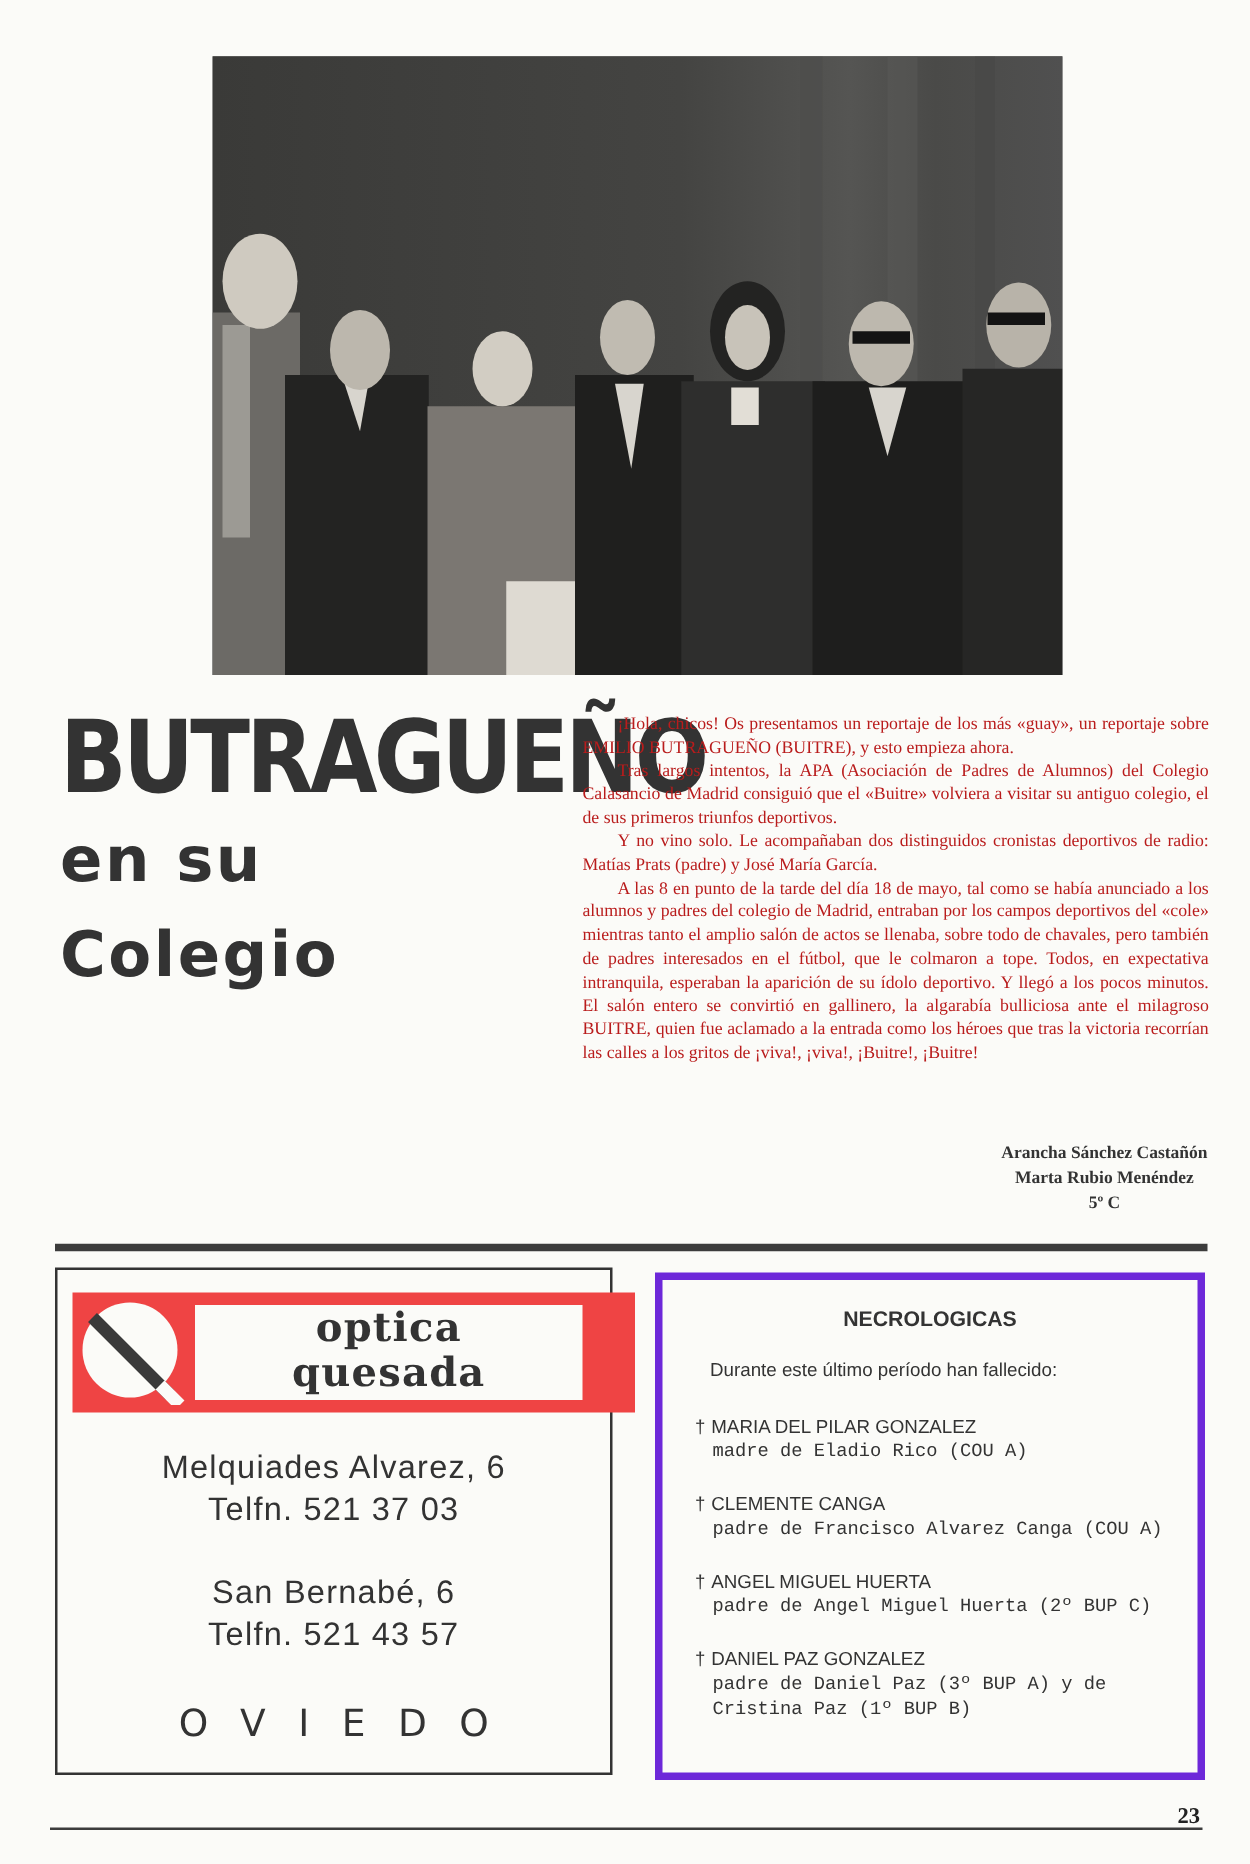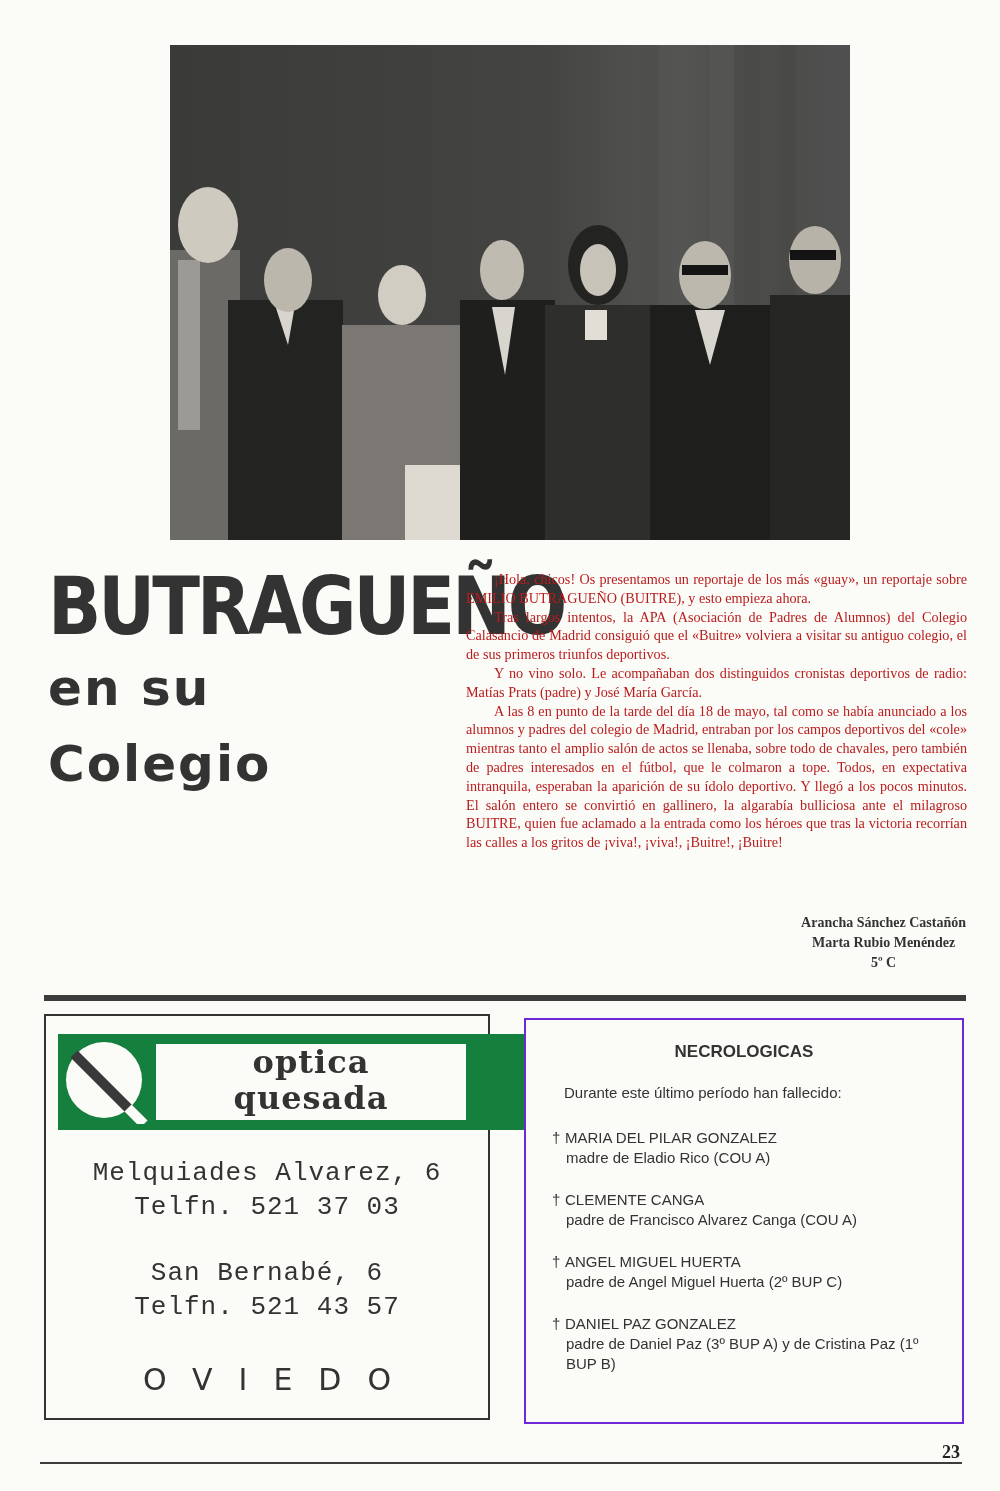--- a/index.html
+++ b/index.html
@@ -52,59 +52,58 @@
     right: 40px; top: 1442px; font-weight: bold; font-size: 18px; color: #222;
   }
 
   
   .ad {
     left: 44px; top: 1014px; width: 446px; height: 406px;
     border: 2px solid #333; box-sizing: border-box;
   }
   .logo-bar {
     position: absolute; left: 12px; top: 18px; width: 450px; height: 96px;
-    background: #15803d;
-    padding-left: 16px;
+    background: #ef4444;
   }
   .logo-q {
     position: absolute; left: 6px; top: 6px; width: 84px; height: 84px;
   }
   .logo-text-box {
     position: absolute; left: 98px; top: 10px; width: 310px; height: 76px;
     background: #fbfbf8; text-align: center;
     font-family: "DejaVu Serif", serif; font-weight: bold; color: #333;
   }
   .logo-text-box div { font-size: 32px; line-height: 36px; letter-spacing: 1px; }
   .ad-address {
     position: absolute; left: 0; width: 100%; text-align: center;
-    font-family: Liberation Mono, monospace; font-size: 26px; line-height: 34px;
+    font-family: Liberation Sans, sans-serif; font-size: 26px; line-height: 34px;
     color: #333; letter-spacing: 1px;
   }
   .ad-city {
     position: absolute; left: 0; width: 100%; top: 346px; text-align: center;
     font-family: "DejaVu Sans", sans-serif; font-size: 30px; letter-spacing: 26px;
     color: #333; text-indent: 26px;
   }
 
   
   .necro {
     left: 524px; top: 1018px; width: 440px; height: 406px;
-    border: 2px solid #6d28d9; box-sizing: border-box;
+    border: 6px solid #6d28d9; box-sizing: border-box;
     font-family: "Liberation Sans", sans-serif; color: #333;
   }
   .necro-title {
     position: absolute; top: 22px; width: 100%; text-align: center;
     font-weight: bold; font-size: 17px;
   }
   .necro-intro { position: absolute; left: 38px; top: 64px; font-size: 15px; }
   .necro-list { position: absolute; left: 26px; top: 108px; width: 400px; }
   .necro-item { margin-bottom: 22px; font-size: 15px; line-height: 20px; }
   .necro-item .name { display: block; }
   .necro-item .cross { display: inline-block; width: 13px; }
-  .necro-item .rel { display: block; padding-left: 14px; }
+  .necro-item .rel { display: block; padding-left: 14px; font-family: Liberation Mono, monospace; }
 </style>
 </head>
 <body>
 
 <div class="abs photo">
   <svg width="680" height="495" viewBox="0 0 680 495">
     <defs>
       <linearGradient id="curtain" x1="0" x2="1" y1="0" y2="0">
         <stop offset="0" stop-color="#3a3a38"></stop>
         <stop offset="0.55" stop-color="#444442"></stop>

